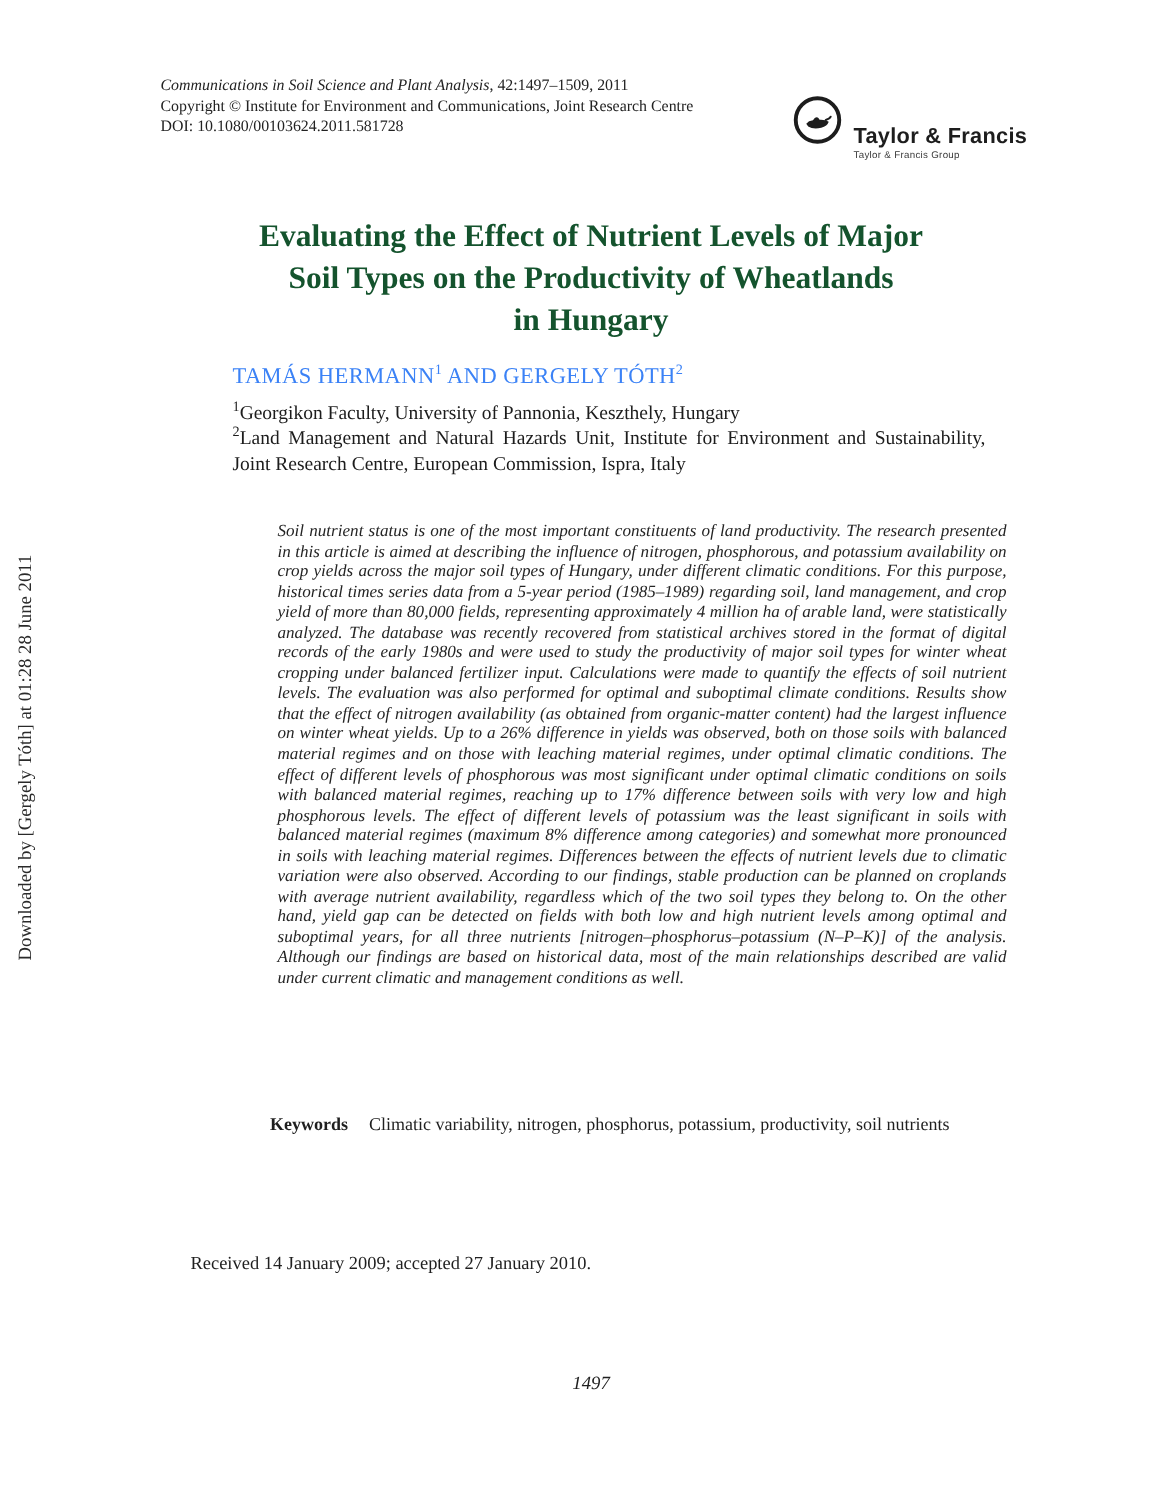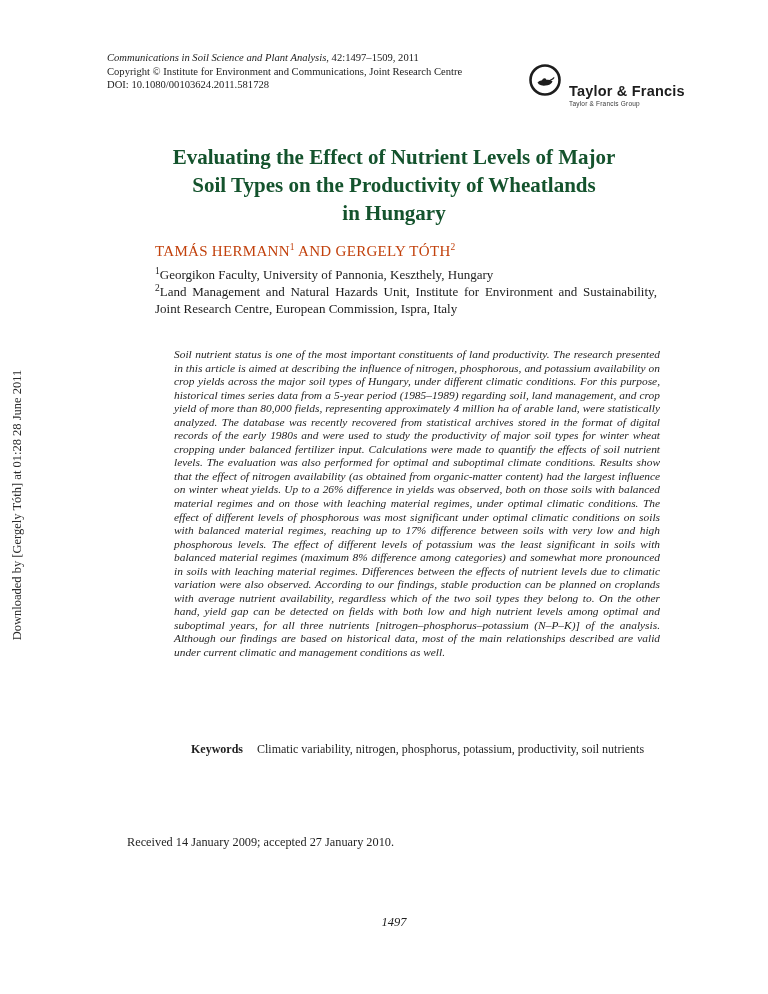--- a/index.html
+++ b/index.html
@@ -63,54 +63,54 @@
     color: #14532d;
   }
 
   
   .authors {
     position: absolute;
     left: 155px;
     top: 243px;
     width: 520px;
     font-size: 15px;
-    color: #c2410c;
+    color: #3b82f6;
     letter-spacing: 0.3px;
   }
   .authors sup, .affiliations sup { font-size: 9.5px; line-height: 0; }
 
   
   .affiliations {
     position: absolute;
     left: 155px;
     top: 266px;
     width: 502px;
     font-size: 13px;
     line-height: 17.2px;
     color: #1c1c1c;
   }
   .affiliations .aff-justify { text-align: justify; }
 
   
   .abstract {
     position: absolute;
-    left: 174px;
+    left: 185px;
     top: 348px;
     width: 486px;
     font-size: 11.4px;
     line-height: 13.55px;
     font-style: italic;
     text-align: justify;
     color: #242424;
   }
 
   
   .keywords {
     position: absolute;
-    left: 191px;
+    left: 180px;
     top: 742px;
     width: 486px;
     font-size: 12px;
     line-height: 15.8px;
     text-align: justify;
     color: #1f1f1f;
   }
   .keywords .kw-label { font-weight: bold; margin-right: 14px; }
 
   

